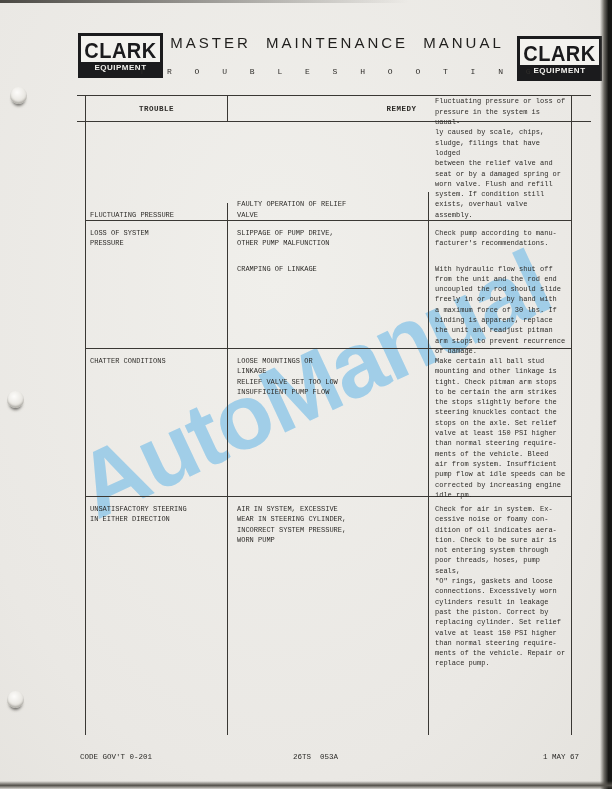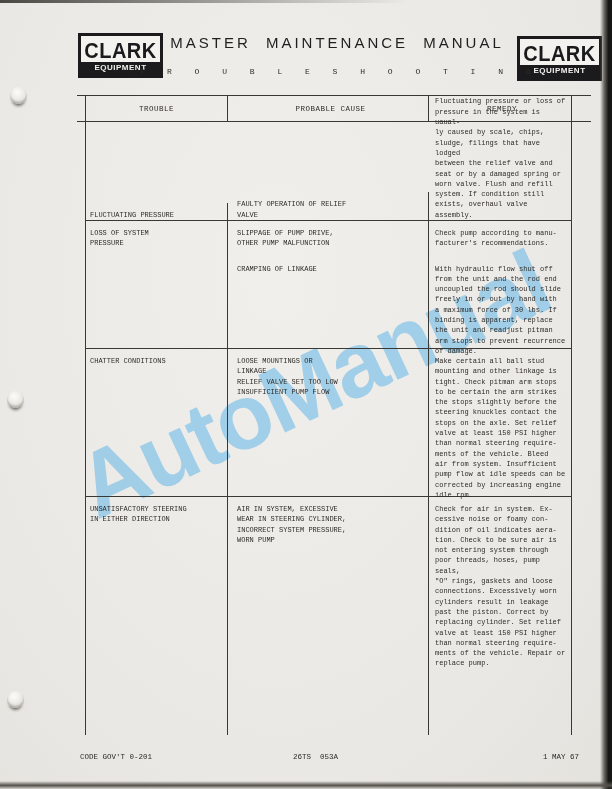--- a/index.html
+++ b/index.html
@@ -49,21 +49,21 @@
   
   .ttable{position:absolute;left:85px;top:95px;width:487px;height:640px;box-sizing:border-box;
      border-left:1px solid #3a3834;border-right:1px solid #3a3834;font-size:7px;line-height:10.3px;}
   .trow{display:flex;box-sizing:border-box;}
   .trow.bt{border-top:1px solid #3a3834;}
   .cell{box-sizing:border-box;}
   .c1{width:142px;border-right:1px solid #3a3834;padding:7px 4px 0 4px;}
   .c2{width:201px;border-right:1px solid #3a3834;padding:7px 4px 0 9px;}
   .c3{flex:1;padding:7px 2px 0 6px;}
   .thead{height:26px;}
-  .thead .cell{text-align:center;padding-top:9px;font-size:7.5px;letter-spacing:0.5px;}
+  .thead .cell{text-align:center;padding-top:9px;font-size:7.5px;letter-spacing:0.5px;font-weight:bold;}
   .r1{height:99px;align-items:flex-end;} .r2{height:128px;} .r3{height:148px;} .r4{height:239px;}
   .entry{white-space:pre-wrap;}
   .entry + .entry{margin-top:15px;}
 
   
   .footer{position:absolute;top:753px;left:0;width:563px;height:14px;font-size:7.5px;color:#2b2a27;}
   .footer span{position:absolute;white-space:pre;}
   .f-left{left:80px;} .f-center{left:293px;} .f-right{left:543px;}
 </style>
 </head>
@@ -85,21 +85,20 @@
   <div class="title">MASTER MAINTENANCE MANUAL</div>
   <div class="subtitle">T R O U B L E   S H O O T I N G</div>
 
   <div class="rule rule-top"></div>
   <div class="rule rule-header"></div>
 
   <div class="ttable">
 
     <div class="trow thead">
       <div class="cell c1">TROUBLE</div>
-      <div class="cell c2">PROBABLE CAUSE</div>
       <div class="cell c3">REMEDY</div>
     </div>
 
     <div class="trow r1">
       <div class="cell c1">
         <div class="entry">FLUCTUATING PRESSURE</div>
       </div>
       <div class="cell c2">
         <div class="entry">FAULTY OPERATION OF RELIEF
 VALVE</div>

